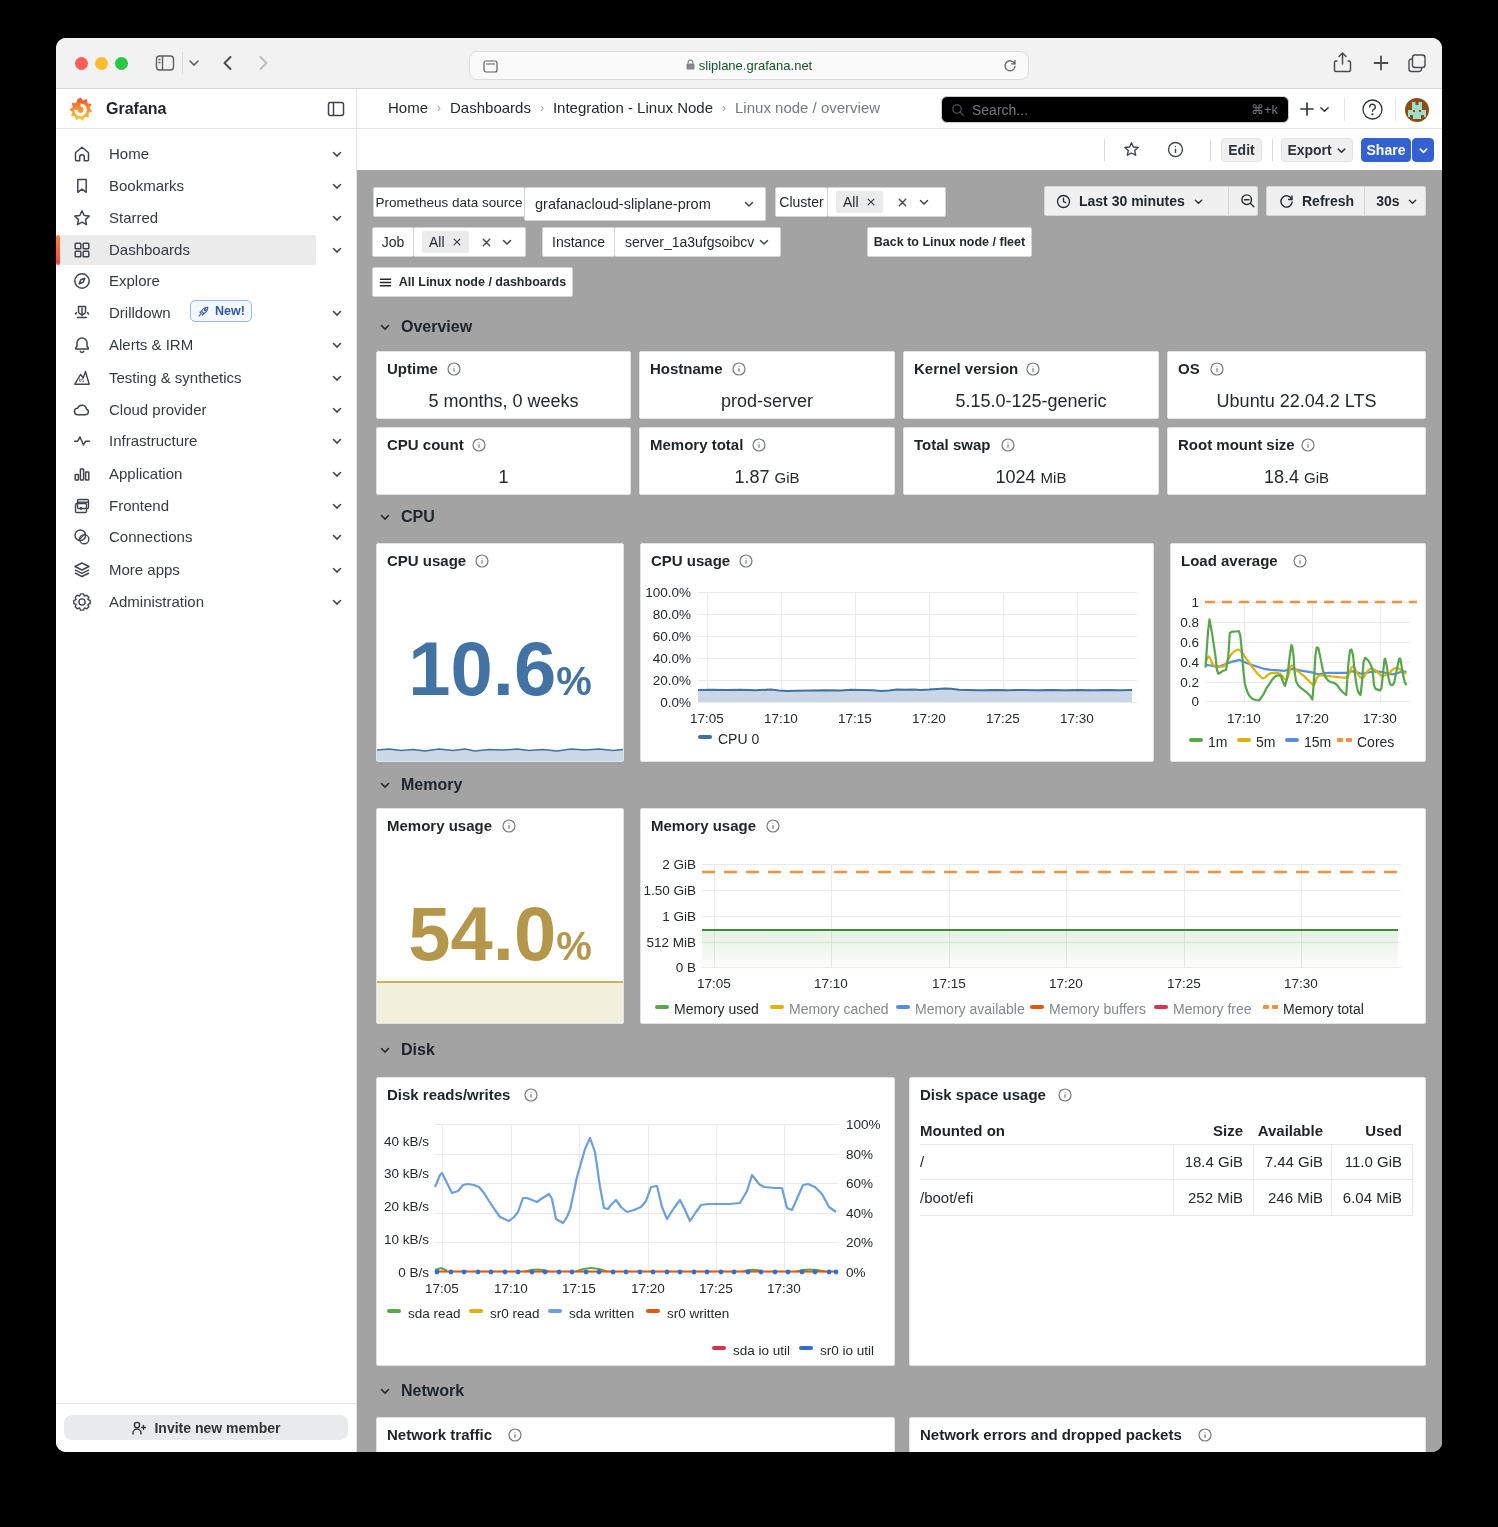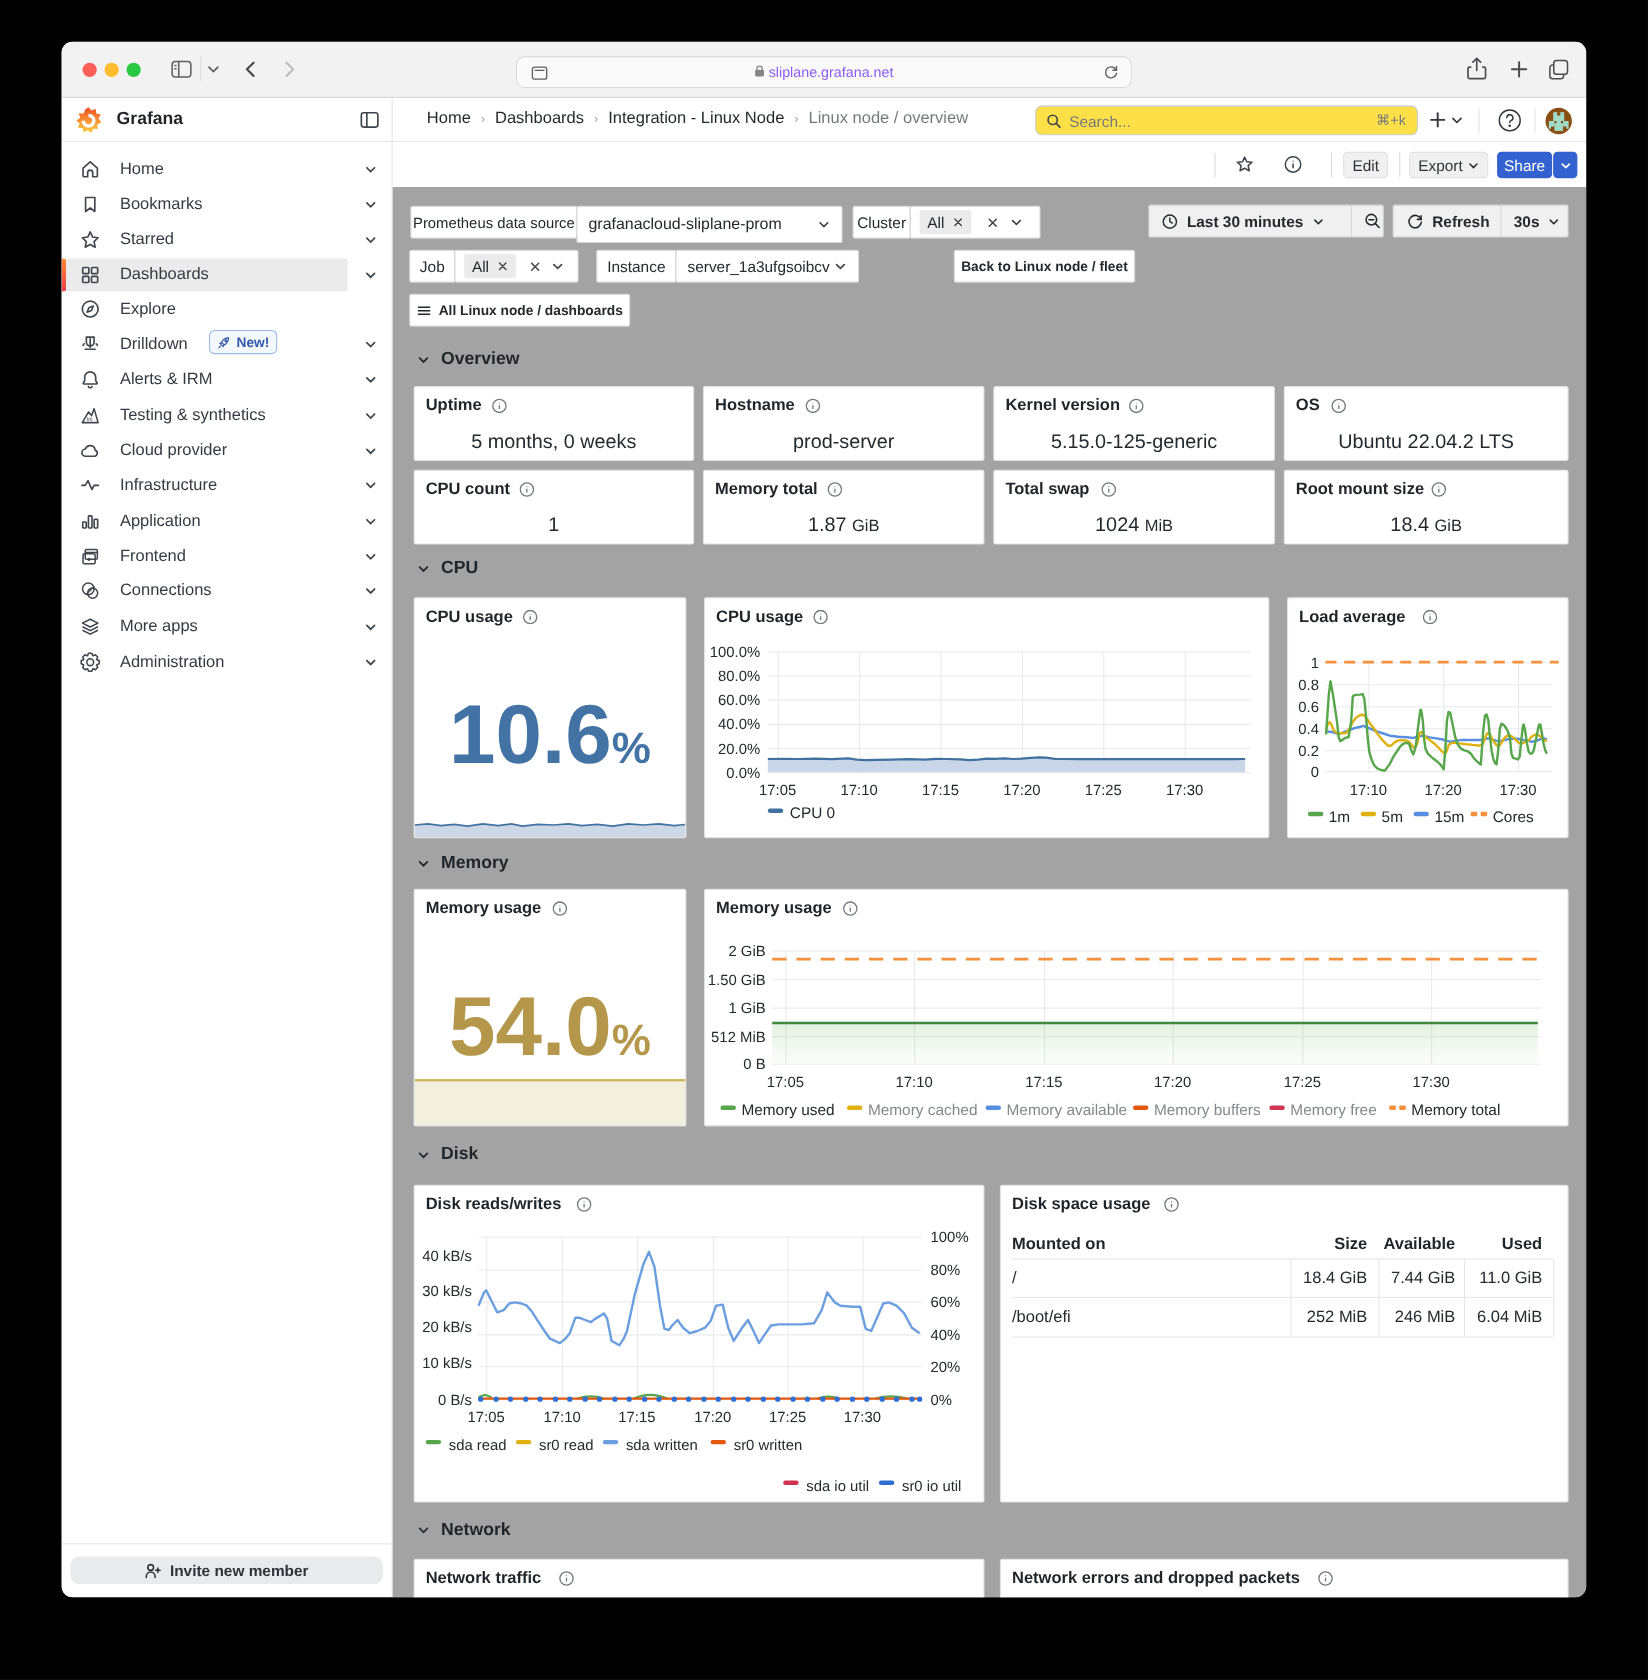--- a/index.html
+++ b/index.html
@@ -4,40 +4,40 @@
 <style>
 * { margin:0; padding:0; box-sizing:border-box; }
 html,body { width:1498px; height:1527px; background:#000; font-family:"Liberation Sans",sans-serif; }
 #win { position:absolute; left:56px; top:38px; width:1386px; height:1414px; background:#fff; border-radius:10px; overflow:hidden; }
 
 
 #chrome { position:absolute; left:0; top:0; width:1386px; height:51px; background:#f3f2f3; border-bottom:1px solid #d7d6d7; }
 .tl { position:absolute; top:19px; width:13px; height:13px; border-radius:50%; }
 .cicon { position:absolute; top:14px; color:#5f5e61; }
 #urlbar { position:absolute; left:413px; top:13px; width:560px; height:29px; background:#fafafa; border:1px solid #dcdbdc; border-radius:8px; }
-#urltext { position:absolute; left:0; right:0; top:6px; text-align:center; font-size:13px; color:#8b5cf6; }
+#urltext { position:absolute; left:0; right:0; top:6px; text-align:center; font-size:13px; color:#14532d; }
 
 
 #gheader { position:absolute; left:0; top:51px; width:1386px; height:40px; background:#fff; border-bottom:1px solid #e3e4e5; }
 #sbheadborder { position:absolute; left:0; top:51px; width:301px; height:40px; border-right:1px solid #e3e4e5; }
 .crumb { font-size:15px; color:#24292e; font-weight:500; }
 .crumbsep { color:#9fa3a8; font-size:12px; padding:0 9px; }
 .crumblast { color:#75797e; font-weight:400; }
 
 
 #sidebar { position:absolute; left:0; top:91px; width:301px; height:1323px; background:#fff; border-right:1px solid #e3e4e5; }
 .navitem { position:absolute; left:4px; width:256px; height:30px; }
 .navicon { position:absolute; left:12px; top:5px; width:20px; height:20px; color:#40464d; }
 .navtext { position:absolute; left:49px; top:6px; font-size:15px; color:#343a41; }
 .navchev { position:absolute; width:14px; height:14px; color:#40464d; }
 
 
 #toolbar { position:absolute; left:301px; top:91px; width:1085px; height:41px; background:#fff; }
 #content { position:absolute; left:301px; top:132px; width:1085px; height:1282px; background:#a3a3a3; }
-.btn { position:absolute; display:flex; align-items:center; justify-content:center; font-size:14px; font-weight:400; color:#2f3338; background:#f0f0f1; border:1px solid #e2e2e3; border-radius:4px; height:24px; }
+.btn { position:absolute; display:flex; align-items:center; justify-content:center; font-size:14px; font-weight:700; color:#2f3338; background:#f0f0f1; border:1px solid #e2e2e3; border-radius:4px; height:24px; }
 .panel { position:absolute; background:#fff; border:1px solid #e1e2e3; border-radius:2px; }
 .ptitle { position:absolute; left:10px; top:8px; font-size:15px; font-weight:700; color:#1f2429; }
 .pinfo { position:absolute; top:10px; width:14px; height:14px; }
 .sechead { position:absolute; font-size:16px; font-weight:700; color:#1f2429; }
 .fbox { position:absolute; background:#fff; border:1px solid #d4d5d7; border-radius:2px; display:flex; align-items:center; font-size:14px; color:#24292e; height:30px; white-space:nowrap; }
 .statval { position:absolute; left:0; right:0; text-align:center; font-weight:500; color:#24292e; font-size:18px; }
 </style>
 </head>
 <body>
 <div id="win">
@@ -107,21 +107,21 @@
       </svg>
     <div style="position:absolute;left:332px;top:10px;display:flex;align-items:center">
       <span class="crumb">Home</span>
         <span class="crumbsep">›</span>
       <span class="crumb">Dashboards</span>
         <span class="crumbsep">›</span>
       <span class="crumb">Integration - Linux Node</span>
         <span class="crumbsep">›</span>
       <span class="crumb crumblast">Linux node / overview</span>
     </div>
-    <div style="position:absolute;left:885px;top:7px;width:348px;height:27px;border:1px solid #c9cbcd;border-radius:6px;background:#fde047">
+    <div style="position:absolute;left:885px;top:7px;width:348px;height:27px;border:1px solid #c9cbcd;border-radius:6px;background:#000000">
       <svg style="position:absolute;left:9px;top:6px" width="14" height="14" viewBox="0 0 14 14" fill="none" stroke="#40464d" stroke-width="1.5" stroke-linecap="round">
           <circle cx="6" cy="6" r="4.2"></circle>
           <line x1="9.2" y1="9.2" x2="12.5" y2="12.5"></line>
         </svg>
       <span style="position:absolute;left:30px;top:5px;font-size:14px;color:#75797e">Search...</span>
       <span style="position:absolute;right:10px;top:5px;font-size:13px;color:#75797e">⌘+k</span>
     </div>
     <svg style="position:absolute;left:1243px;top:12px" width="16" height="16" viewBox="0 0 16 16" fill="none" stroke="#2f353b" stroke-width="1.7" stroke-linecap="round">
         <line x1="8" y1="2" x2="8" y2="14"></line>
         <line x1="2" y1="8" x2="14" y2="8"></line>

